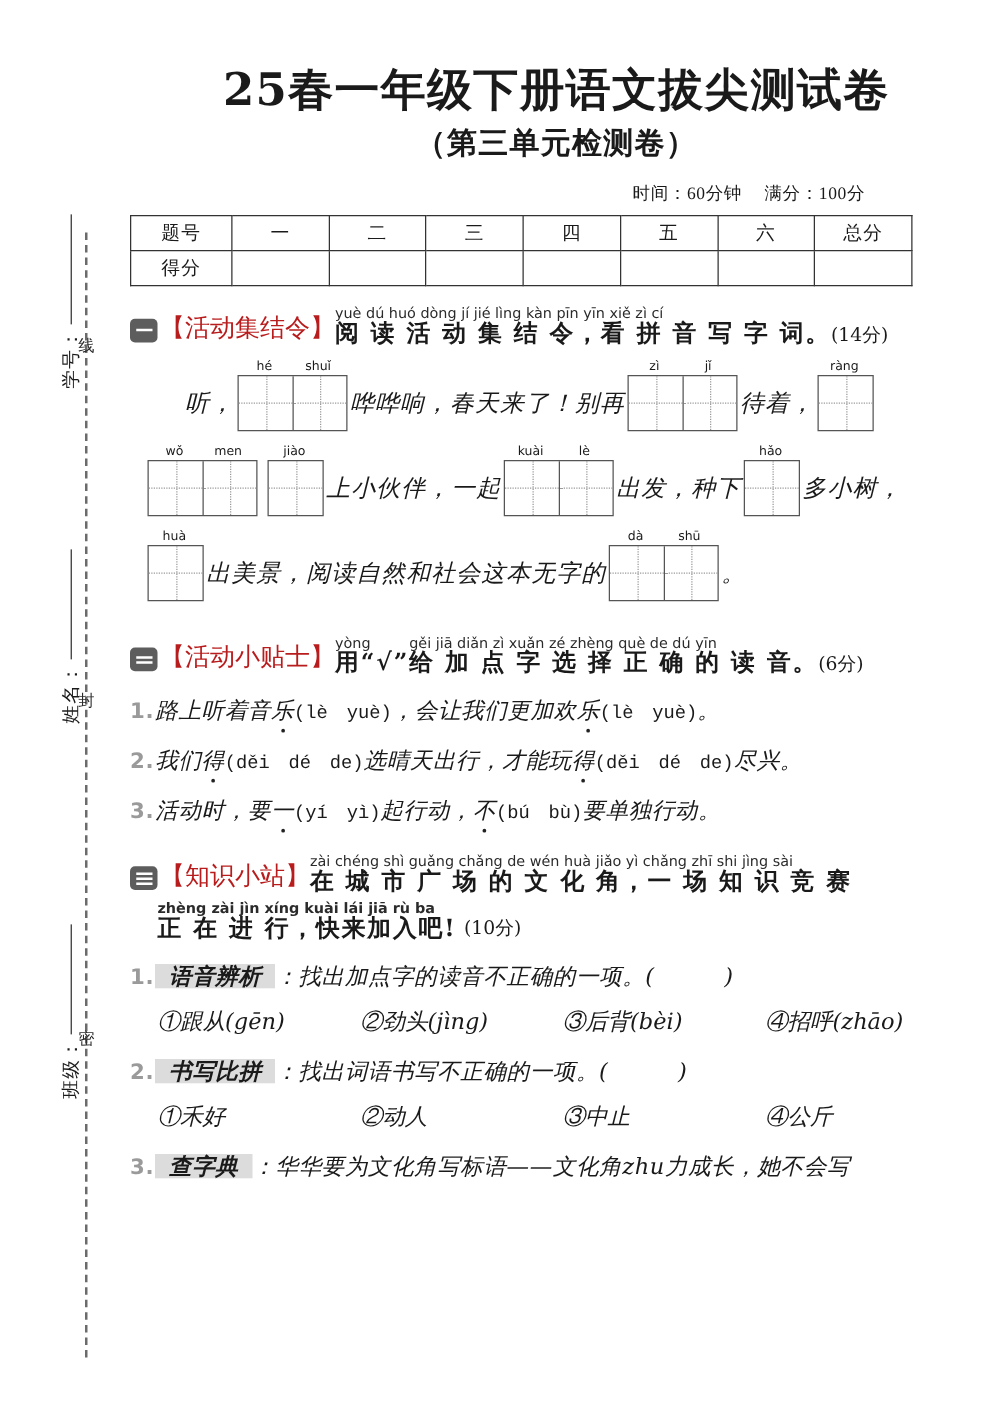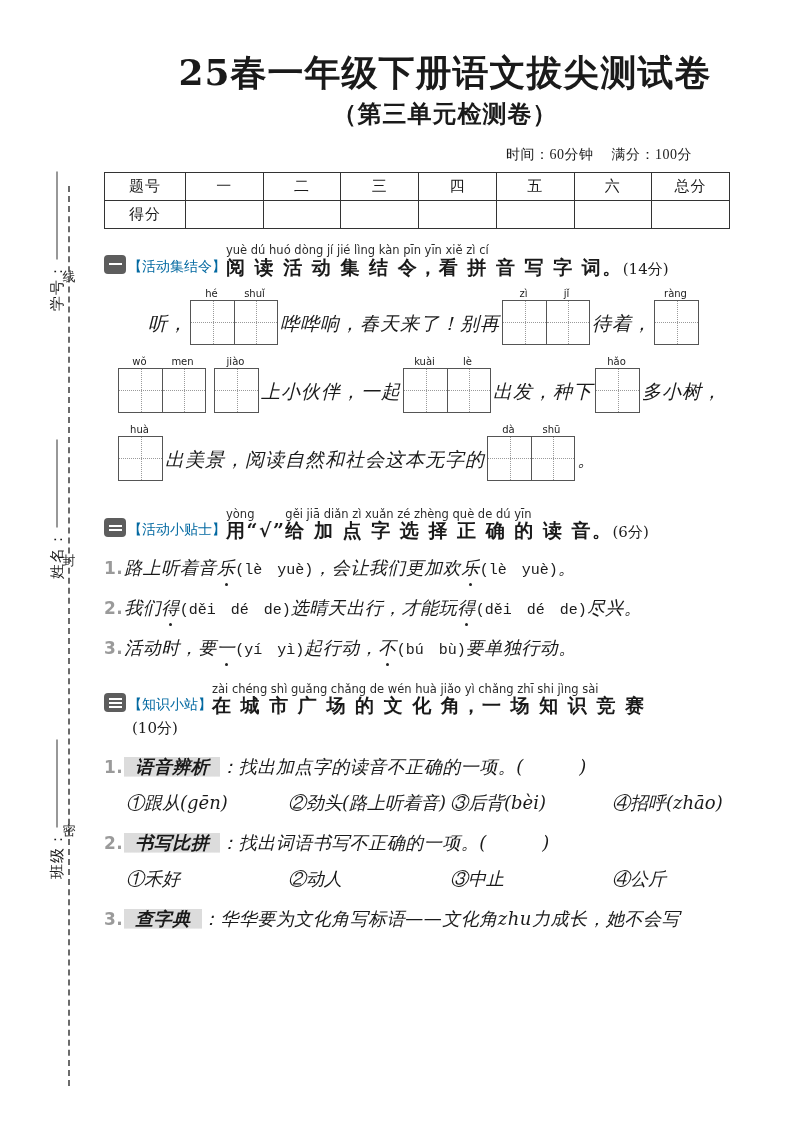--- a/index.html
+++ b/index.html
@@ -139,23 +139,23 @@
     flex: none;
     margin-right: 2px;
     margin-bottom: 3px;
   }
   .num-badge i {
     display: block;
     width: 13px; height: 2px;
     background: #fff;
   }
   .tag {
-    font-size: 14px;
+    font-size: 20px;
     letter-spacing: 0px;
-    color: #0369a1;
+    color: #b91c1c;
     white-space: nowrap;
     margin-bottom: 1px;
     font-family: "Liberation Serif", serif;
   }
   .sec-title {
     font-size: 19px;
     font-weight: bold;
     letter-spacing: 1.5px;
     white-space: nowrap;
     font-family: "DejaVu Serif", "Liberation Serif", serif;
@@ -523,31 +523,35 @@
           <i></i>
           <i></i>
         </span>
       <span class="tag">【知识小站】</span>
       <span class="ruby">
         <span class="py">zài chéng shì guǎng chǎng  de  wén huà jiǎo   yì chǎng zhī shi jìng sài</span>
         <span class="han sec-title">在 城 市 广  场 的 文 化 角，一 场 知 识 竞 赛</span>
       </span>
     </div>
     <div class="sec3-l2">
+      <span class="ruby">
+        <span class="py">zhèng zài jìn xíng  kuài lái jiā rù ba</span>
+        <span class="han">正 在 进 行，快来加入吧!</span>
+      </span>
       <span class="score-pt" style="margin-left:6px;margin-bottom:1px;">(10分)</span>
     </div>
 
     <div class="qline">
       <span class="qnum">1.</span>
       <span class="hl">语音辨析</span>
       <span>：找出加点字的读音不正确的一项。(　　　)</span>
     </div>
     <div class="opts">
       <span class="opt">①跟从(gēn)</span>
-      <span class="opt">②劲头(路上听着音)</span>
+      <span class="opt">②劲头(jìng)</span>
       <span class="opt">③后背(bèi)</span>
       <span class="opt">④招呼(zhāo)</span>
     </div>
 
     <div class="qline">
       <span class="qnum">2.</span>
       <span class="hl">书写比拼</span>
       <span>：找出词语书写不正确的一项。(　　　)</span>
     </div>
     <div class="opts">

